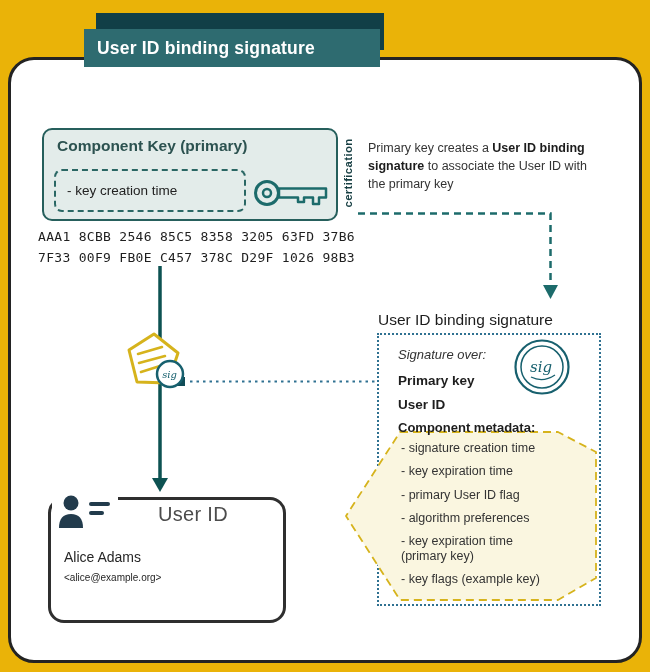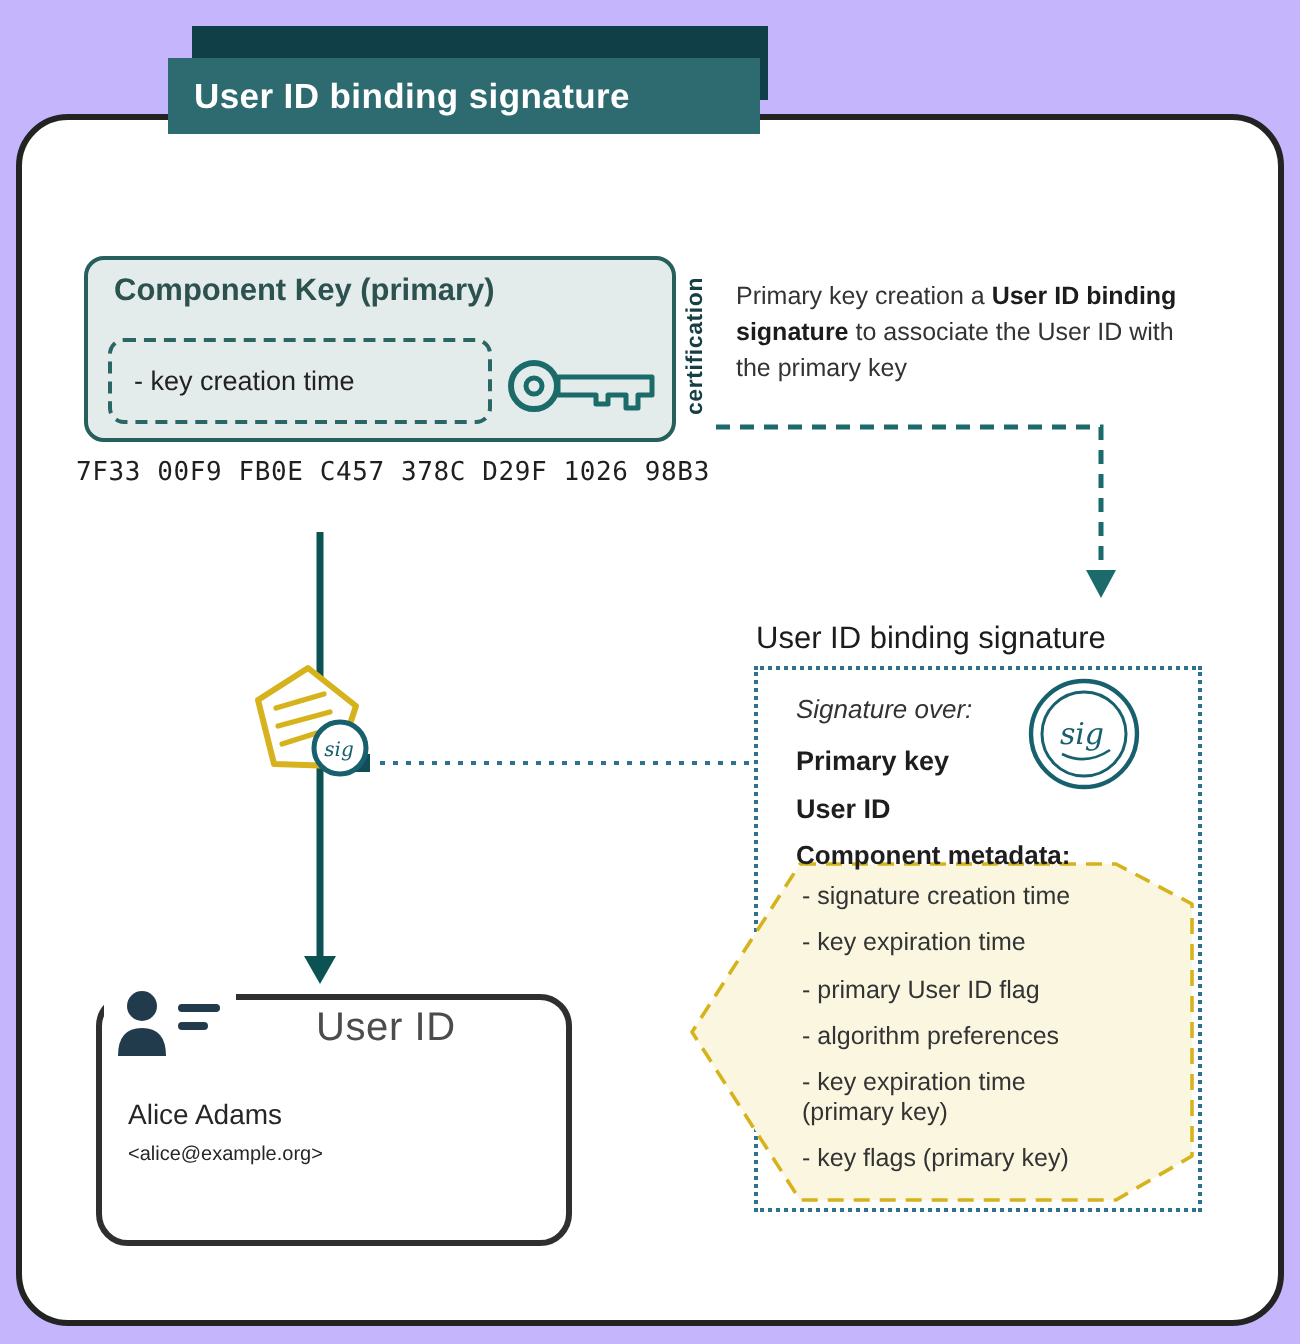--- a/index.html
+++ b/index.html
@@ -1,18 +1,18 @@
 <!DOCTYPE html>
 <html><head>
 <meta charset="utf-8">
 <style>
   * { margin:0; padding:0; box-sizing:border-box; }
   html,body { background:#ffffff; }
   body { font-family:"Liberation Sans", sans-serif; }
-  #canvas { position:relative; width:650px; height:672px; background:#c4b5fd; overflow:hidden; }
+  #canvas { position:relative; width:650px; height:672px; background:#eab308; overflow:hidden; }
   .abs { position:absolute; }
 
   #outer-frame { left:8px; top:57px; width:634px; height:606px;
                  border:3px solid #232323; border-radius:26px; background:#fff; }
 
   #banner-shadow { left:96px; top:13px; width:288px; height:37px; background:#113f47; z-index:3; }
   #banner { left:84px; top:29px; width:296px; height:38px; background:#2e6b70; z-index:4;
             color:#fff; font-size:17.5px; font-weight:bold; letter-spacing:.2px;
             display:flex; align-items:center; padding-left:13px; }
 
@@ -83,23 +83,24 @@
   <div class="abs" id="key-box-title">Component Key (primary)</div>
   <div class="abs" id="key-dashed">- key creation time</div>
   <svg class="abs" id="key-icon" viewBox="0 0 84 38">
     <circle cx="17" cy="19" r="11.5" fill="none" stroke="#1c6b6b" stroke-width="3"></circle>
     <circle cx="17" cy="19" r="4" fill="none" stroke="#1c6b6b" stroke-width="2.5"></circle>
     <path d="M29 14.5 H76 V23.5 H69 V30 H63 V23.5 H54 V28 H48 V23.5 H29 Z" fill="none" stroke="#1c6b6b" stroke-width="2.5" stroke-linejoin="round"></path>
   </svg>
 
   <div class="abs" id="certification">certification</div>
 
-  <div class="abs" id="annotation"><span>Primary key creation a </span><b>User ID binding signature</b><span> to associate the User ID with the primary key</span></div>
+  <div class="abs" id="annotation"><span>Primary key creates a </span><b>User ID binding signature</b><span> to associate the User ID with the primary key</span></div>
 
   <div class="abs" id="fingerprint">
+    <div>AAA1 8CBB 2546 85C5 8358 3205 63FD 37B6</div>
     <div>7F33 00F9 FB0E C457 378C D29F 1026 98B3</div>
   </div>
 
   <div class="abs" id="panel-title">User ID binding signature</div>
   <div class="abs" id="dotted-panel"></div>
 
   <svg class="abs" id="badge-poly-svg" viewBox="0 0 262 176">
     <polygon points="60,4 218,4 256,24 256,150 218,172 60,172 6,88" fill="#faf6e0" stroke="#d6b31c" stroke-width="1.8" stroke-dasharray="8 5" stroke-linejoin="round"></polygon>
   </svg>
 
@@ -108,21 +109,21 @@
   <div class="abs" id="target-userid">User ID</div>
   <div class="abs" id="meta-label">Component metadata:</div>
 
   <div class="abs" id="meta-list">
     <div class="meta-item">- signature creation time</div>
     <div class="meta-item">- key expiration time</div>
     <div class="meta-item">- primary User ID flag</div>
     <div class="meta-item">- algorithm preferences</div>
     <div class="meta-item">- key expiration time
    (primary key)</div>
-    <div class="meta-item">- key flags (primary key)</div>
+    <div class="meta-item">- key flags (example key)</div>
   </div>
 
   <svg class="abs" id="big-sig" viewBox="0 0 60 60">
     <circle cx="30" cy="30" r="26.5" fill="#fff" stroke="#17606e" stroke-width="2.2"></circle>
     <circle cx="30" cy="30" r="21" fill="none" stroke="#17606e" stroke-width="1.5"></circle>
     <text x="29" y="35" text-anchor="middle" font-family="DejaVu Serif, serif" font-style="italic" font-size="15" fill="#17606e">sig</text>
     <path d="M19 40 q 12 6 24 -2" fill="none" stroke="#17606e" stroke-width="1.3"></path>
   </svg>
 
   <svg class="abs" id="sig-badge" viewBox="0 0 66 66">

